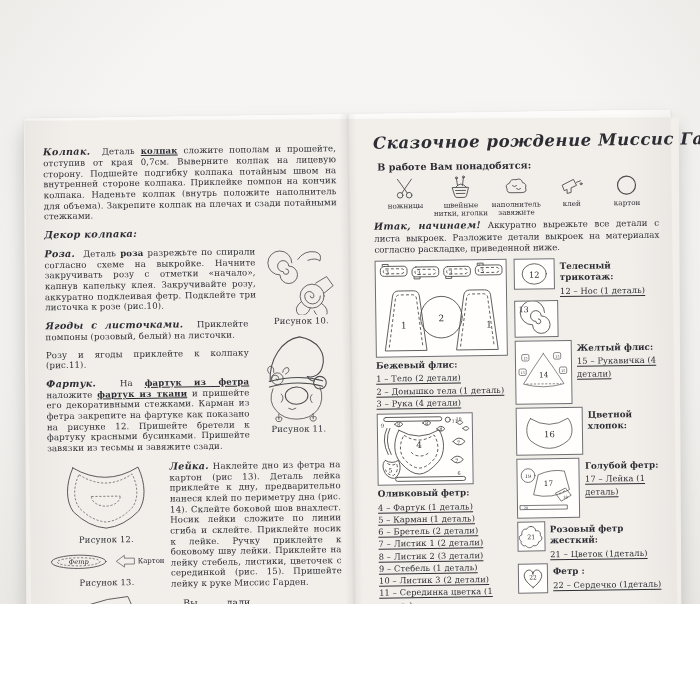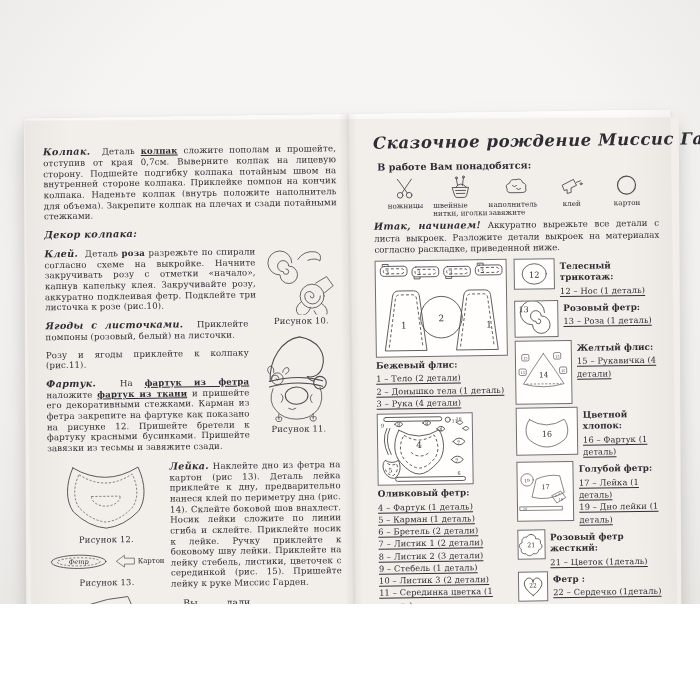--- a/index.html
+++ b/index.html
@@ -39,21 +39,21 @@
   .ln{stroke:#4d4c4e;fill:none;stroke-width:1.2;stroke-linejoin:round;stroke-linecap:round;}
   .lnt{stroke:#4d4c4e;fill:none;stroke-width:.9;stroke-linejoin:round;stroke-linecap:round;}
   .dash{stroke:#4d4c4e;fill:none;stroke-width:.9;stroke-dasharray:3 2.2;}
   .num{fill:#2e2d33;font-family:"DejaVu Serif",serif;}
 
   
   .title{font-style:italic;font-weight:700;font-size:16.5px;text-align:center;letter-spacing:.6px;margin:6px 0 9px 0;white-space:nowrap;}
   .needs{font-weight:700;font-size:9.6px;margin:0 0 3px 4px;}
   .tools{display:flex;justify-content:space-between;align-items:flex-start;padding:0 4px;margin-bottom:2px;}
   .tool{display:flex;flex-direction:column;align-items:center;width:58px;}
-  .tool-label{font-size:7.2px;text-align:left;line-height:1.12;margin-top:1px;}
+  .tool-label{font-size:7.2px;text-align:center;line-height:1.12;margin-top:1px;}
   .start{font-size:8.6px;line-height:1.3;text-align:justify;margin:2px 0 5px 0;}
   .layout{display:flex;gap:7px;}
   .cola{width:132px;flex:none;}
   .colb{flex:1;min-width:0;display:flex;flex-direction:column;gap:3px;}
   .pbox{border:1px solid #6e6d70;background:#fffefd;box-sizing:border-box;}
   .mat-title{font-weight:700;font-size:8.8px;line-height:1.3;margin:3px 0 1px 0;}
   .mat-item{font-size:8.3px;line-height:1.48;text-decoration:underline;text-underline-offset:1.5px;letter-spacing:.1px;}
   .mini{display:flex;gap:5px;align-items:flex-start;}
   .mini .txt{min-width:0;}
 </style>
@@ -77,21 +77,21 @@
             <path class="lnt" d="M37 16 Q44 6 56 8 Q64 10 61 18 Q57 14 48 17"></path>
             <path class="lnt" d="M56 42 l12 -7 7 10 -10 8"></path>
             <circle class="lnt" cx="52" cy="56" r="13"></circle>
             <path class="lnt" d="M52 56 m-2 0 a2 2 0 1 0 4 0 a5 5 0 1 0 -10 0 a8.5 8.5 0 1 0 17 0"></path>
             <path class="lnt" d="M40 62 q-9 7 -3 14 q9 3 13 -7"></path>
             <path class="lnt" d="M62 64 q9 6 5 14 q-10 3 -13 -6"></path>
           </svg>
           <figcaption class="figcap">Рисунок 10.</figcaption>
         </figure>
 
-        <p class="body" style="margin-right:2px;"><span class="lead">Клей.</span>&nbsp;&nbsp;<span>Деталь </span><span class="b">роза</span><span> разрежьте по спирали согласно схеме на выкройке. Начните закручивать розу с отметки «начало», капнув капельку клея. Закручивайте розу, аккуратно подклеивая  фетр. Подклейте три листочка к розе (рис.10).</span></p>
+        <p class="body" style="margin-right:2px;"><span class="lead">Роза.</span>&nbsp;&nbsp;<span>Деталь </span><span class="b">роза</span><span> разрежьте по спирали согласно схеме на выкройке. Начните закручивать розу с отметки «начало», капнув капельку клея. Закручивайте розу, аккуратно подклеивая  фетр. Подклейте три листочка к розе (рис.10).</span></p>
 
         <figure class="fig">
           <svg width="82" height="94" viewBox="0 0 90 104">
             <path class="ln" d="M14 58 C13 34 27 12 47 9 C69 13 76 29 72 42 C70 51 62 55 55 53 Q58 58 63 58"></path>
             <circle class="ln" cx="69" cy="60" r="7"></circle>
             <path class="ln" d="M13 58 Q45 50 72 58"></path>
             <path class="ln" d="M13 64 Q45 56 72 64"></path>
             <circle class="lnt" cx="22" cy="55" r="6.5"></circle>
             <path class="lnt" d="M22 55 m-1.5 0 a1.5 1.5 0 1 0 3 0 a4 4 0 1 0 -8 0"></path>
             <path class="lnt" d="M13 49 q-4 -5 1 -8 q5 0 4 7"></path>
@@ -330,26 +330,20 @@
                   <div class="mat-item">12 – Нос (1 деталь)</div>
                 </div>
             </div>
           </div>
 
           <div class="mini">
             <svg class="pbox" width="44" height="37" viewBox="0 0 42 36">
               <text class="num" x="3" y="11" font-size="8">13</text>
               <path class="lnt" d="M23 18 a2.5 2.5 0 1 1 -2.5 2.5 a5.5 5.5 0 1 1 5.5 -5.5 a9 9 0 1 1 -9 9 a12.5 12.5 0 1 1 12.5 -12.5"></path>
             </svg>
-            <div class="txt">
-              <div class="mat-title">Розовый фетр:</div>
-              <div>
-                  <div class="mat-item">13 – Роза (1 деталь)</div>
-                </div>
-            </div>
           </div>
 
           <div class="mini">
             <svg class="pbox" width="78" height="64" viewBox="0 0 76 62">
               <path class="lnt" d="M38 5 Q53 26 66 47 Q38 55 10 47 Q23 26 38 5 Z"></path>
               <path class="dash" d="M14 47 H62"></path>
               <text class="num" x="38" y="38" font-size="10" text-anchor="middle">14</text>
               <g class="lnt">
                   <path d="M8 8 q0 -2 2 -2 h6 q2 0 2 2 v5 q0 2 -2 2 h-6 q-2 0 -2 -2 z"></path>
                 </g>
@@ -375,43 +369,39 @@
             </div>
           </div>
 
           <div class="mini">
             <svg class="pbox" width="78" height="48" viewBox="0 0 76 46">
               <path class="lnt" d="M16 8 Q38 22 60 8 C66 16 66 28 60 34 Q49 43 38 43 Q27 43 16 34 C10 28 10 16 16 8 Z"></path>
               <text class="num" x="38" y="30" font-size="10" text-anchor="middle">16</text>
             </svg>
             <div class="txt">
               <div class="mat-title">Цветной хлопок:</div>
-              <div>
-                  <div class="mat-item">16 – Фартук (1 деталь)</div>
-                </div>
             </div>
           </div>
 
           <div class="mini">
             <svg class="pbox" width="78" height="60" viewBox="0 0 76 58">
               <circle class="lnt" cx="13" cy="13" r="8.5"></circle>
               <text class="num" x="13" y="16" font-size="6" text-anchor="middle">19</text>
               <path class="lnt" d="M26 12 Q42 5 58 8 L64 31 Q42 43 20 37 Z"></path>
               <text class="num" x="38" y="26" font-size="9" text-anchor="middle">17</text>
               <path class="lnt" d="M47 35 l12 -6 7 9 -12 7 z"></path>
               <path class="dash" d="M51 36 l8 -4"></path>
               <text class="num" x="56" y="42" font-size="4.5">18</text>
               <rect class="lnt" x="3" y="50" width="58" height="5"></rect>
               <text class="num" x="7" y="54.5" font-size="4.5">20</text>
             </svg>
             <div class="txt">
               <div class="mat-title">Голубой фетр:</div>
               <div>
                   <div class="mat-item">17 – Лейка (1 деталь)</div>
-                  <div class="mat-item">19 – Дно лейки (1 деталь)</div>
                 </div>
             </div>
           </div>
 
           <div class="mini">
             <svg class="pbox" width="30" height="30" viewBox="0 0 28 28">
               <path class="lnt" d="M14 3 C17 3 19 5 19 8 C22 7 25 9 24 13 C27 15 26 19 22 20 C22 23 19 25 16 24 C14 27 10 27 8 24 C5 25 2 22 3 19 C0 17 0 13 4 12 C3 8 6 5 9 6 C10 4 12 3 14 3 Z"></path>
               <text class="num" x="14" y="17" font-size="7" text-anchor="middle">21</text>
             </svg>
             <div class="txt">

